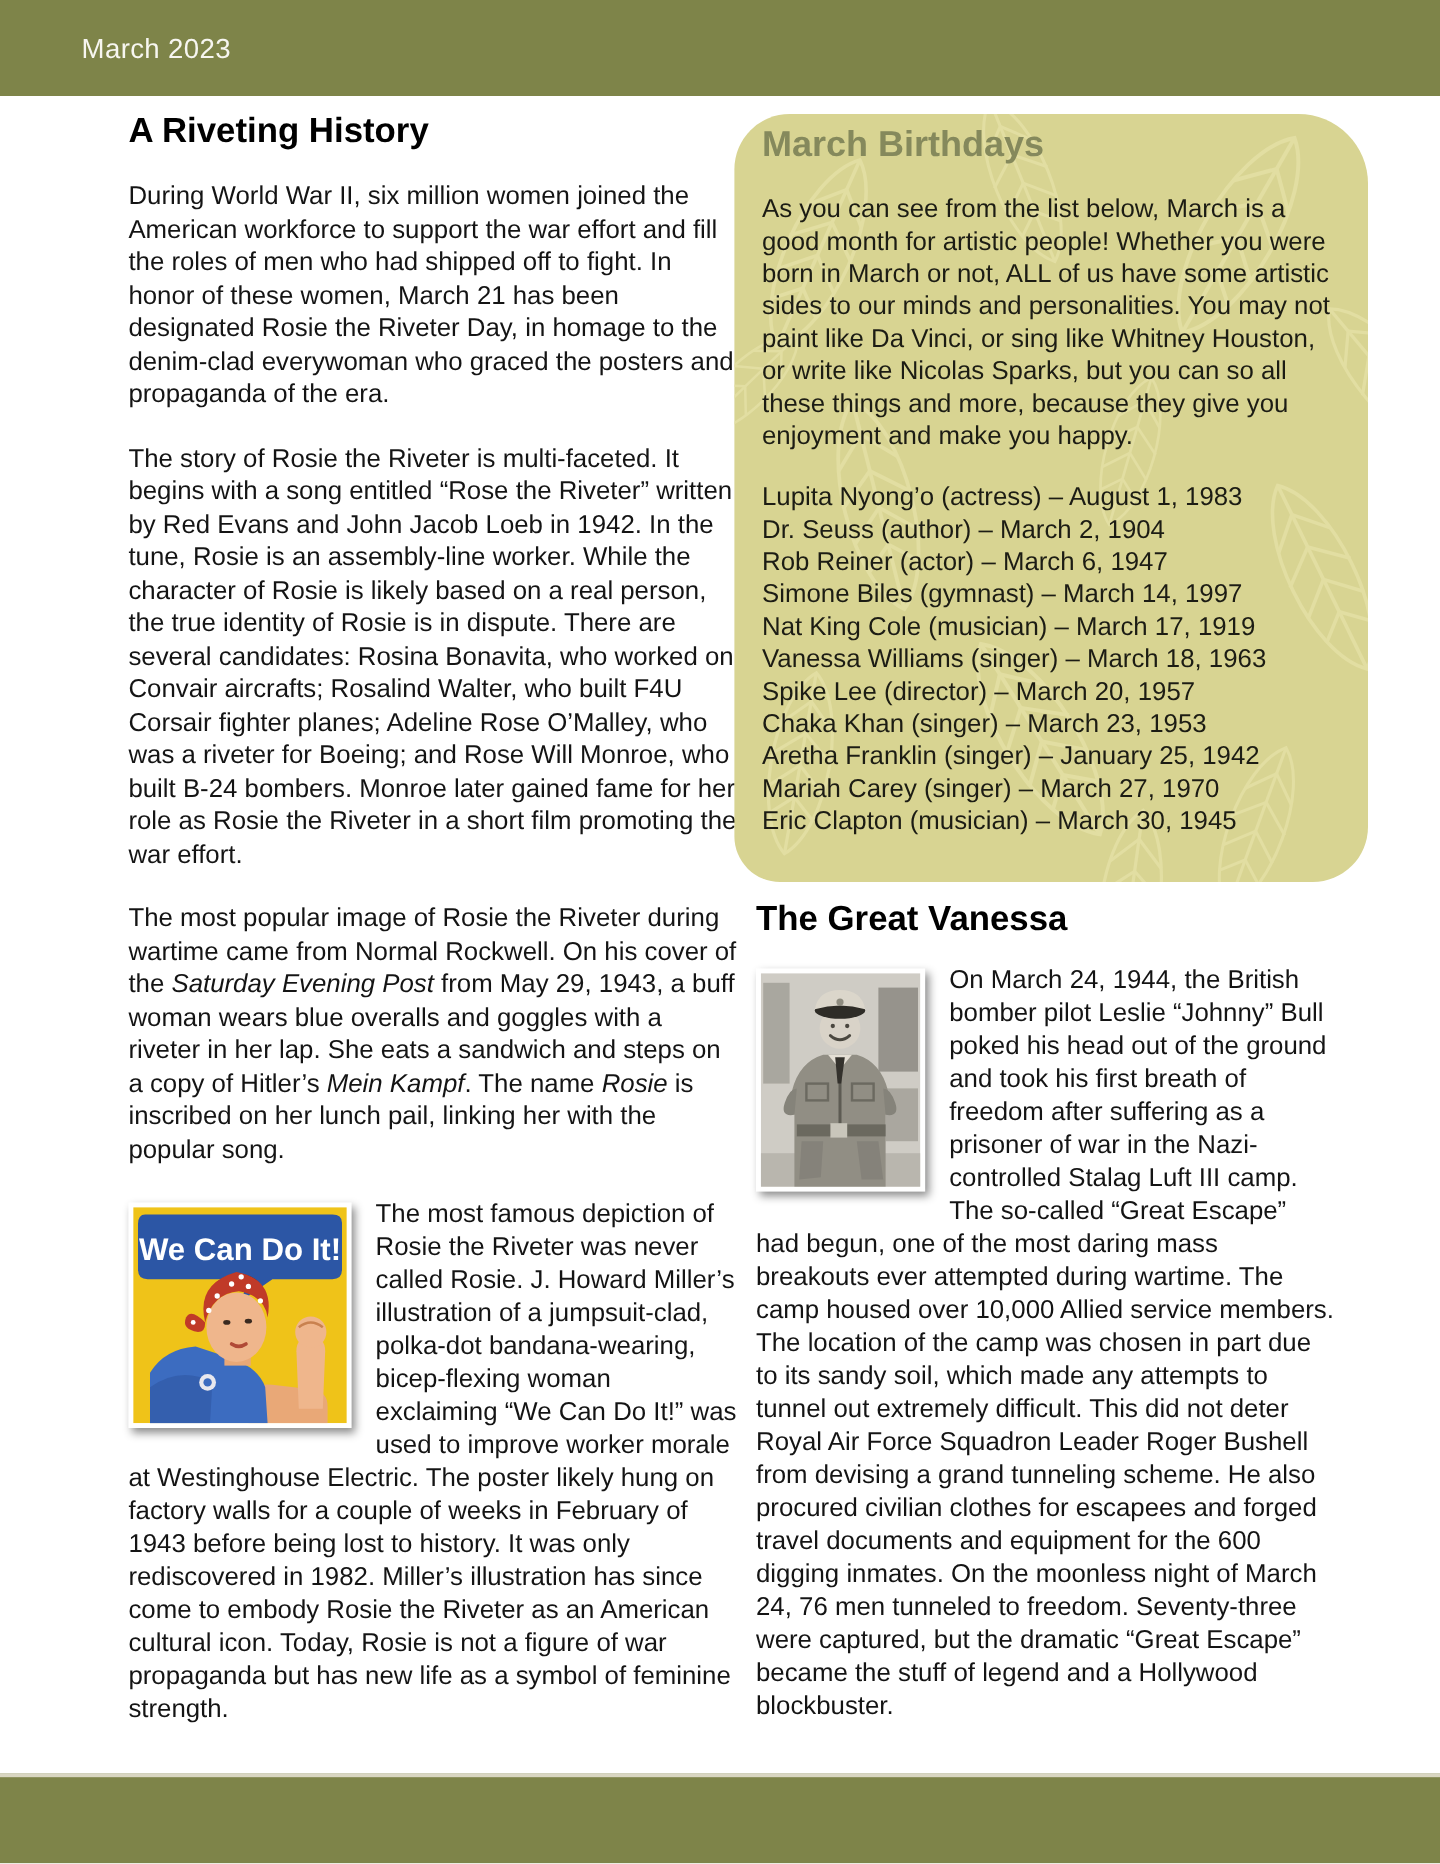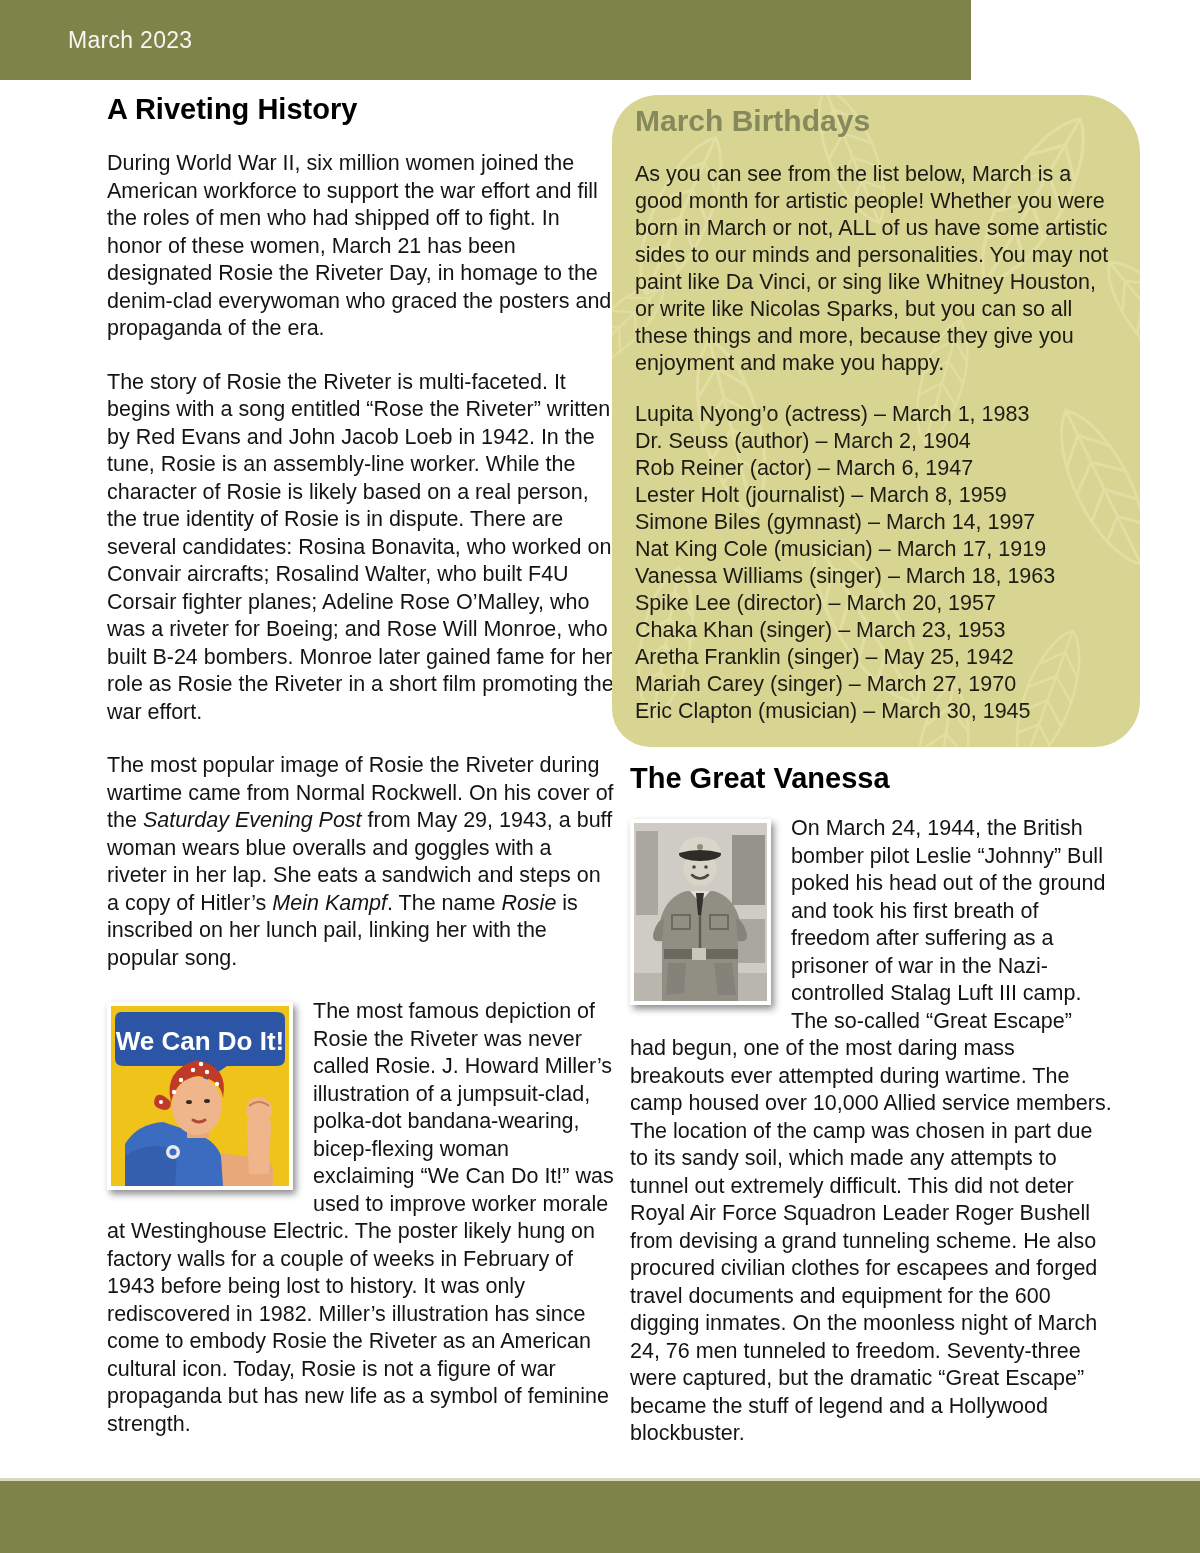--- a/index.html
+++ b/index.html
@@ -6,21 +6,21 @@
   .page{
     position:relative;
     width:1200px;height:1553px;
     background:#ffffff;
     font-family:"Liberation Sans","DejaVu Sans",sans-serif;
     color:#141414;
     overflow:hidden;
   }
   
   .topbar{
-    position:absolute;left:0;top:0;width:971px;height:80px;
+    position:absolute;left:0;top:0;width:1200px;height:80px;
     background:#7e8449;
   }
   .topbar-date{
     position:absolute;left:68px;top:27px;
     font-size:23px;color:#f7f6f0;letter-spacing:.3px;
   }
   .footerbar{
     position:absolute;left:0;bottom:0;width:1200px;height:72px;
     background:#7e8449;border-top:3px solid #d9d6c2;
   }
@@ -170,30 +170,29 @@
         <use href="#leaf" transform="translate(55,545) rotate(10) scale(0.9)"></use>
         <use href="#leaf" transform="translate(255,525) rotate(-32) scale(1.1)"></use>
         <use href="#leaf" transform="translate(435,600) rotate(20) scale(0.85)"></use>
         <use href="#leaf" transform="translate(10,230) rotate(46) scale(0.7)"></use>
         <use href="#leaf" transform="translate(330,660) rotate(8) scale(0.9)"></use>
       </svg>
       <div class="bday-inner">
         <h2 class="bday-title">March Birthdays</h2>
         <p class="bday-intro">As you can see from the list below, March is a good month for artistic people! Whether you were born in March or not, ALL of us have some artistic sides to our minds and personalities.  You may not paint like Da Vinci, or sing like Whitney Houston, or write like Nicolas Sparks, but you can so all these things and more, because they give you enjoyment and make you happy.</p>
         <div class="bday-list">
-            <div>Lupita Nyong’o (actress) – March 1, 1983</div>
+            <div>Lupita Nyong’o (actress) – August 1, 1983</div>
             <div>Dr. Seuss (author) – March 2, 1904</div>
             <div>Rob Reiner (actor) – March 6, 1947</div>
-            <div>Lester Holt (journalist) – March 8, 1959</div>
             <div>Simone Biles (gymnast) – March 14, 1997</div>
             <div>Nat King Cole (musician) – March 17, 1919</div>
             <div>Vanessa Williams (singer) – March 18, 1963</div>
             <div>Spike Lee (director) – March 20, 1957</div>
             <div>Chaka Khan (singer) – March 23, 1953</div>
-            <div>Aretha Franklin (singer) – May 25, 1942</div>
+            <div>Aretha Franklin (singer) – January 25, 1942</div>
             <div>Mariah Carey (singer) – March 27, 1970</div>
             <div>Eric Clapton (musician) – March 30, 1945</div>
           </div>
       </div>
     </div>
 
     <div class="escape-section">
       <h2 class="escape-title">The Great Vanessa</h2>
       <p class="escape-para">
         <span class="pic-frame pilot-frame">

